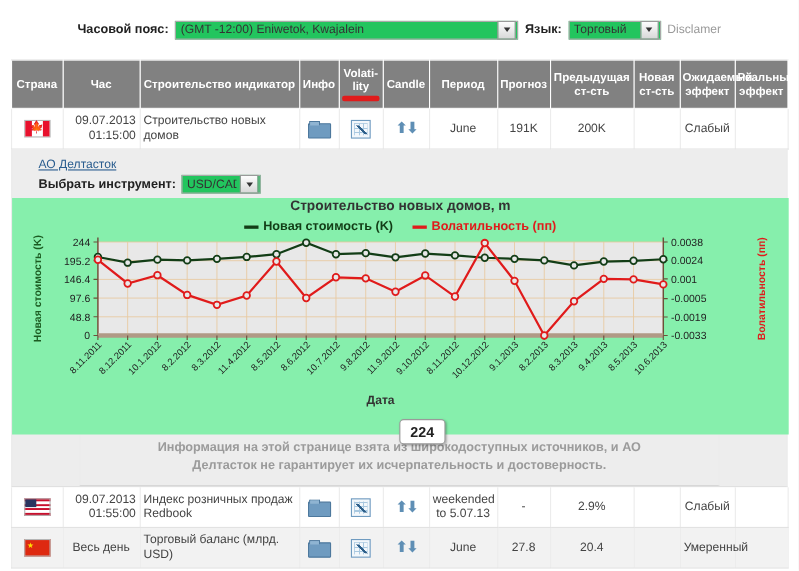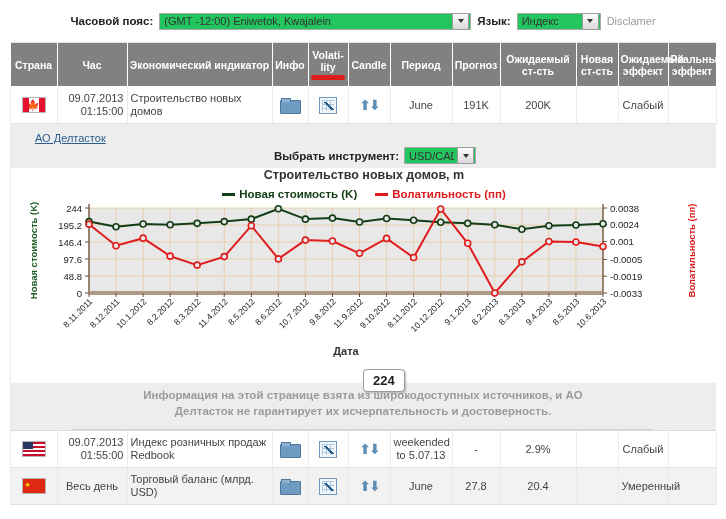--- a/index.html
+++ b/index.html
@@ -4,21 +4,21 @@
 <style>
   html,body{margin:0;padding:0;}
   body{
     width:726px;height:519px;overflow:hidden;
     background:#ffffff;
     font-family:"Liberation Sans","DejaVu Sans",sans-serif;
     font-size:11px;color:#333;
   }
   
   .topbar{
-    height:42px;display:flex;align-items:center;justify-content:center;
+    height:54px;display:flex;align-items:center;justify-content:center;
     gap:6px;background:#ffffff;
   }
   .topbar .lbl{font-weight:bold;font-size:11.5px;color:#222;}
   .sel{
     display:inline-flex;align-items:center;justify-content:space-between;
     border:1px solid #a9a9a9;background:#22c55e;height:17px;box-sizing:border-box;
     font-size:11px;color:#333;padding-left:4px;
   }
   .sel .txt{white-space:nowrap;overflow:hidden;}
   .sel .arrow{
@@ -79,26 +79,26 @@
   .ico-updown{color:#5f8fb5;font-size:14px;letter-spacing:-2px;font-weight:bold;}
   .muted{color:#8e8e8e;}
   .red-txt{color:#cc2222;}
   .blue-txt{color:#2a7ab0;}
 
   
   .panel{width:706px;margin:0 auto;background:#ededed;border-left:1px solid #ececec;border-right:1px solid #ececec;
          border-bottom:1px solid #dcdcdc;padding:0;box-sizing:border-box;}
   .panel-head{padding:8px 0 4px 24px;}
   .panel-head a{color:#2a5d8f;font-size:11px;text-decoration:underline;}
-  .instr-row{display:flex;align-items:center;gap:5px;margin-top:3px;justify-content:center;}
+  .instr-row{display:flex;align-items:center;gap:5px;margin-top:3px;}
   .instr-row .lbl{font-weight:bold;font-size:11.5px;color:#222;}
   #instrument-select{width:72px;}
 
   
-  .chart-wrap{position:relative;width:706px;height:215px;background:#ffffff;}
+  .chart-wrap{position:relative;width:706px;height:215px;background:#86efac;}
   .chart-title{position:absolute;left:0;right:0;top:0;text-align:center;font-weight:bold;font-size:12.5px;color:#333;}
   .legend{position:absolute;top:20px;left:0;right:0;display:flex;justify-content:center;gap:18px;font-size:11.5px;font-weight:bold;}
   .legend .it{display:flex;align-items:center;gap:4px;}
   .legend .sw{width:13px;height:3px;display:inline-block;}
   .legend .l1{color:#123d16;} .legend .l1 .sw{background:#123d16;}
   .legend .l2{color:#e01b1b;} .legend .l2 .sw{background:#e01b1b;}
   .tooltip{position:absolute;left:352px;top:201px;background:#fff;border:1px solid #9a9a9a;border-radius:4px;
      padding:3px 9px;font-size:13px;color:#222;box-shadow:1px 1px 2px rgba(0,0,0,.25);z-index:9;font-weight:bold;}
   svg.plot{position:absolute;left:0;top:0;}
 
@@ -114,21 +114,21 @@
 <div class="topbar">
   <span class="lbl">Часовой пояс:</span>
   <span class="sel" id="tz-select">
     <span class="txt">(GMT -12:00) Eniwetok, Kwajalein</span>
     <span class="arrow">
         <i></i>
       </span>
   </span>
   <span class="lbl">Язык:</span>
   <span class="sel" id="lang-select">
-    <span class="txt">Индекс</span>
+    <span class="txt">Торговый</span>
     <span class="arrow">
         <i></i>
       </span>
   </span>
   <span class="disclamer">Disclamer</span>
 </div>
 
 <table class="tbl">
   <colgroup>
     <col style="width:47px">
@@ -141,31 +141,31 @@
       <col style="width:48px">
     <col style="width:76px">
       <col style="width:42px">
       <col style="width:50px">
       <col style="width:48px">
   </colgroup>
   <thead>
     <tr>
       <th>Страна</th>
       <th>Час</th>
-      <th>Экономический индикатор</th>
+      <th>Строительство индикатор</th>
       <th>Инфо</th>
       <th>
         <span>Volati-</span><br>
         <span>lity</span>
         <span class="vol-underline"></span>
       </th>
       <th>Candle</th>
       <th>Период</th>
       <th>Прогноз</th>
-      <th>Ожидаемый ст-сть</th>
+      <th>Предыдущая ст-сть</th>
       <th>Новая ст-сть</th>
       <th>Ожидаемый эффект</th>
       <th>Реальный эффект</th>
     </tr>
   </thead>
   <tbody>
     <tr class="row-white">
       <td>
         <span class="flag flag-ca"><span>🍁</span></span>
       </td>

